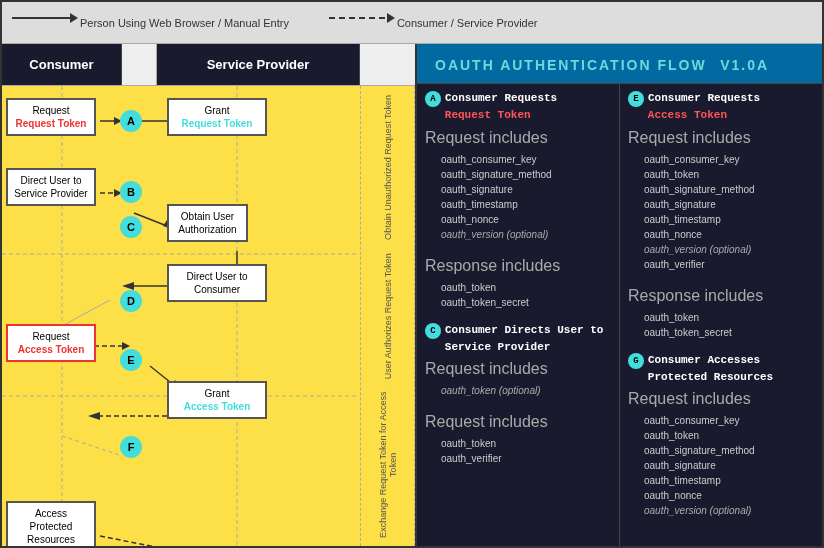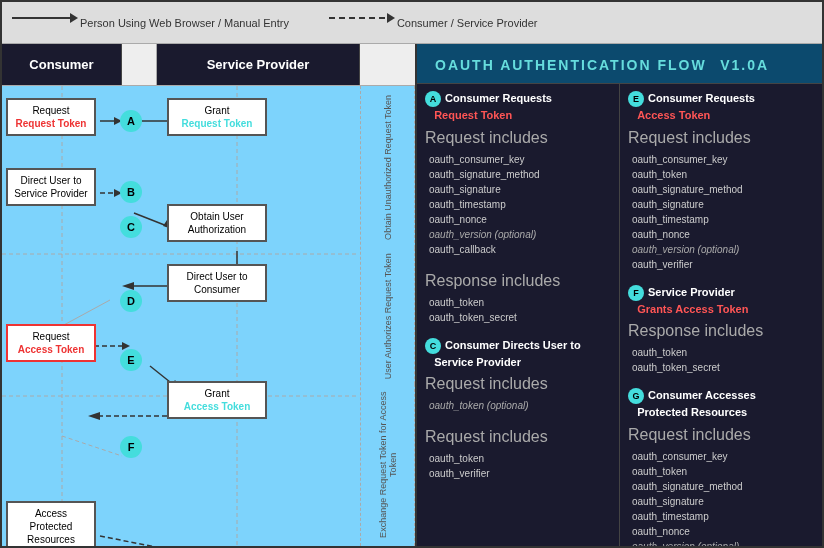--- a/index.html
+++ b/index.html
@@ -73,37 +73,37 @@
     .content-area {
       display: flex;
       flex: 1;
       overflow: hidden;
     }
 
     
     .diagram-panel {
       width: 415px;
       position: relative;
-      background: #7dd3fc;
+      background: #fde047;
       border-right: 2px solid #333;
       overflow: hidden;
     }
 
     
     .info-panel {
       flex: 1;
       background: #1a1a2e;
       color: #ccc;
       display: flex;
       flex-direction: column;
       overflow: hidden;
     }
 
     .info-header {
-      background: #0c4a6e;
+      background: #0369a1;
       padding: 8px 12px;
       border-bottom: 1px solid #444;
     }
     .info-header-title {
       font-size: 20px;
       font-weight: bold;
       color: #fff;
       letter-spacing: 2px;
       text-transform: uppercase;
     }
@@ -130,20 +130,21 @@
     }
 
     .info-section {
       margin-bottom: 12px;
     }
     .info-section-header {
       font-size: 11px;
       font-weight: bold;
       color: #fff;
       margin-bottom: 2px;
+      font-family: Liberation Mono, monospace;
     }
     .info-section-header .circle-badge {
       display: inline-block;
       width: 16px;
       height: 16px;
       border-radius: 50%;
       background: #4dd;
       color: #000;
       font-size: 9px;
       font-weight: bold;
@@ -155,21 +156,21 @@
       color: #f55;
     }
     .info-sub {
       color: #aaa;
       font-size: 16px;
       margin-bottom: 2px;
     }
     .info-item {
       color: #ccc;
       font-size: 10px;
-      margin-left: 4px;
+      margin-left: 16px;
     }
     .info-item.optional {
       color: #aaa;
       font-style: italic;
     }
 
     
     .box {
       border: 2px solid #555;
       background: #fff;
@@ -305,21 +306,21 @@
         </div>
 
         <div class="box" style="left:4px; top:82px; width:90px;">
           Direct User to<br>Service Provider
         </div>
 
         <div class="circle-node" style="left:118px; top:95px;">B</div>
 
         <div class="circle-node" style="left:118px; top:130px;">C</div>
 
-        <div class="box" style="left:165px; top:118px; width:100px;">
+        <div class="box" style="left:165px; top:118px; width:81px;">
           Obtain User<br>Authorization
         </div>
 
         <div class="box" style="left:165px; top:178px; width:100px;">
           Direct User to<br>Consumer
         </div>
 
         <div class="circle-node" style="left:118px; top:204px;">D</div>
 
         <div class="box" style="left:4px; top:238px; width:90px; border-color:#e33;">
@@ -366,21 +367,20 @@
         <div class="info-col" id="info-col-1">
             <div class="info-section">
               <div class="info-section-header"><span class="circle-badge">A</span>Consumer Requests<br>&nbsp;&nbsp;&nbsp;<span class="red-text">Request Token</span></div>
               <div class="info-sub">Request includes</div>
               <div class="info-item">oauth_consumer_key</div>
               <div class="info-item">oauth_signature_method</div>
               <div class="info-item">oauth_signature</div>
               <div class="info-item">oauth_timestamp</div>
               <div class="info-item">oauth_nonce</div>
               <div class="info-item optional">oauth_version (optional)</div>
-              <div class="info-item">oauth_callback</div>
             </div>
             <div class="info-section">
               <div class="info-sub">Response includes</div>
               <div class="info-item">oauth_token</div>
               <div class="info-item">oauth_token_secret</div>
             </div>
             <div class="info-section">
               <div class="info-section-header"><span class="circle-badge">C</span>Consumer Directs User to<br>&nbsp;&nbsp;&nbsp;Service Provider</div>
               <div class="info-sub">Request includes</div>
               <div class="info-item optional">oauth_token (optional)</div>
@@ -399,21 +399,20 @@
               <div class="info-item">oauth_consumer_key</div>
               <div class="info-item">oauth_token</div>
               <div class="info-item">oauth_signature_method</div>
               <div class="info-item">oauth_signature</div>
               <div class="info-item">oauth_timestamp</div>
               <div class="info-item">oauth_nonce</div>
               <div class="info-item optional">oauth_version (optional)</div>
               <div class="info-item">oauth_verifier</div>
             </div>
             <div class="info-section">
-              <div class="info-section-header"><span class="circle-badge">F</span>Service Provider<br>&nbsp;&nbsp;&nbsp;<span class="red-text">Grants Access Token</span></div>
               <div class="info-sub">Response includes</div>
               <div class="info-item">oauth_token</div>
               <div class="info-item">oauth_token_secret</div>
             </div>
             <div class="info-section">
               <div class="info-section-header"><span class="circle-badge">G</span>Consumer Accesses<br>&nbsp;&nbsp;&nbsp;Protected Resources</div>
               <div class="info-sub">Request includes</div>
               <div class="info-item">oauth_consumer_key</div>
               <div class="info-item">oauth_token</div>
               <div class="info-item">oauth_signature_method</div>

